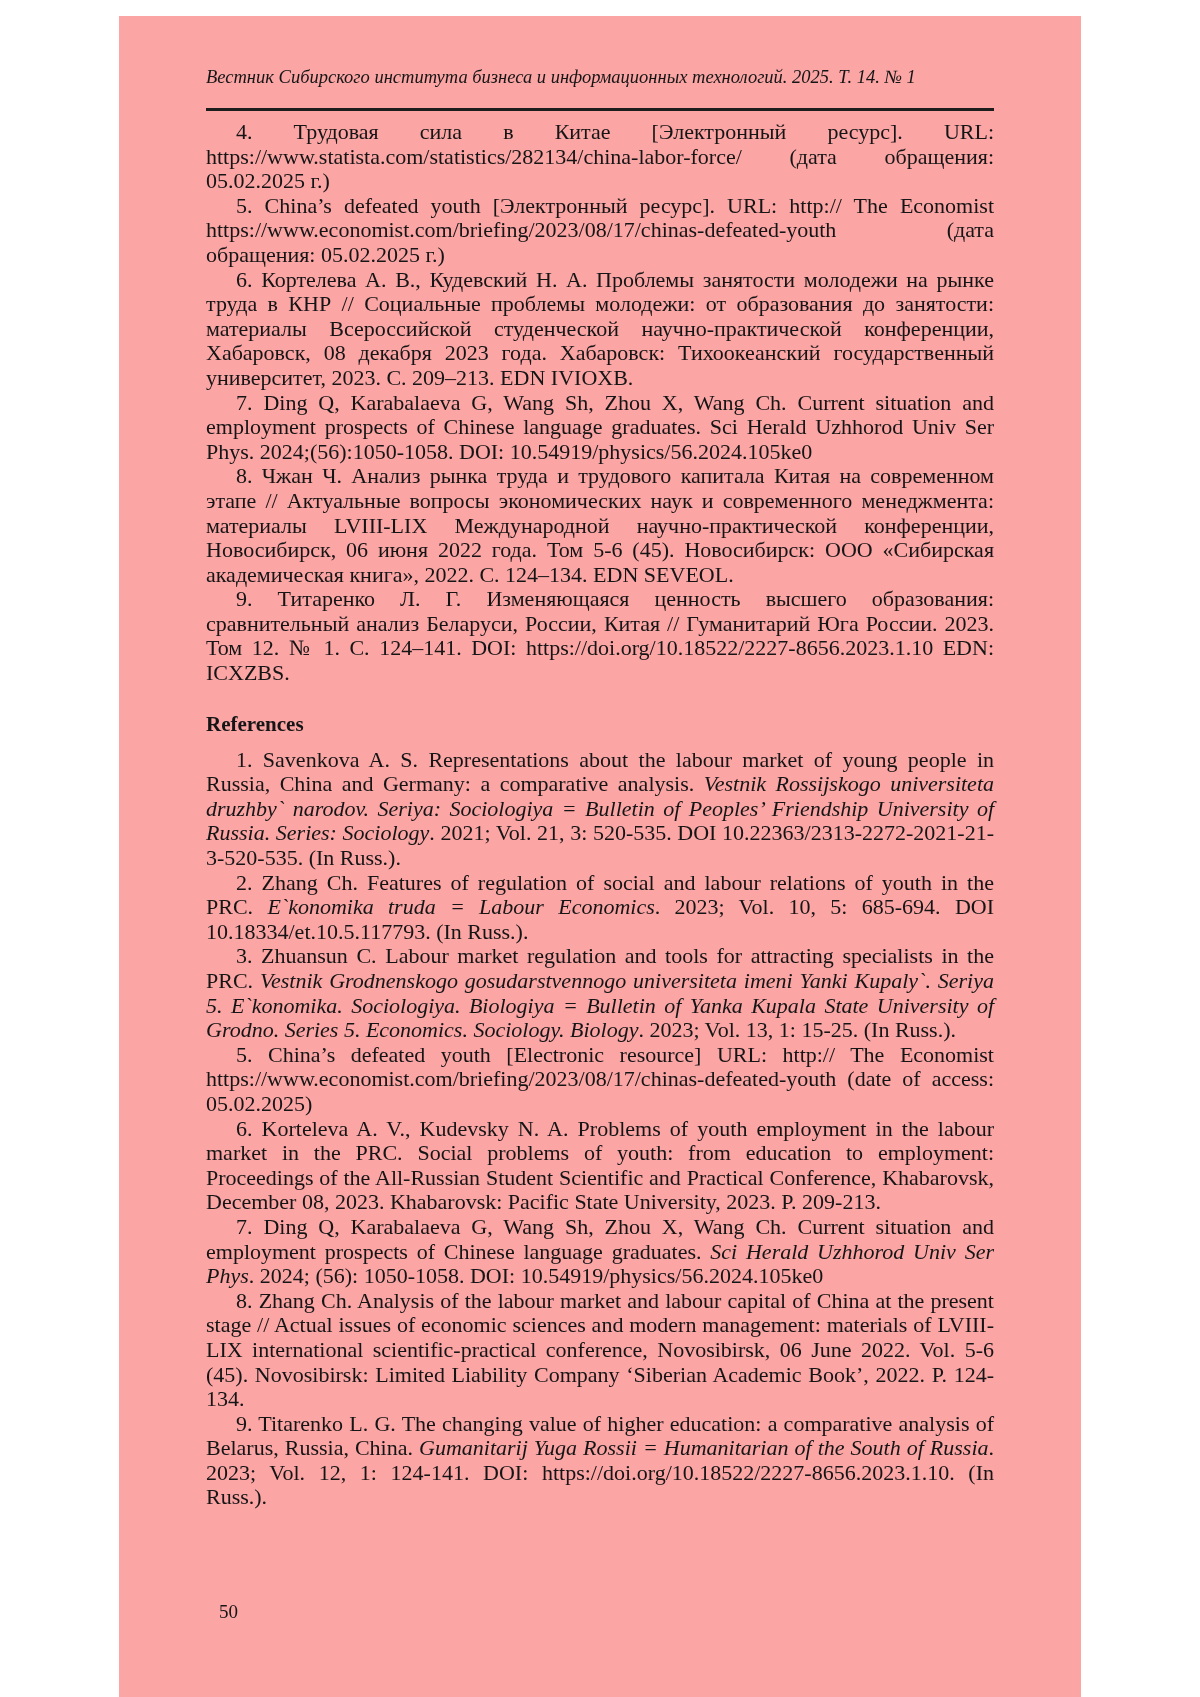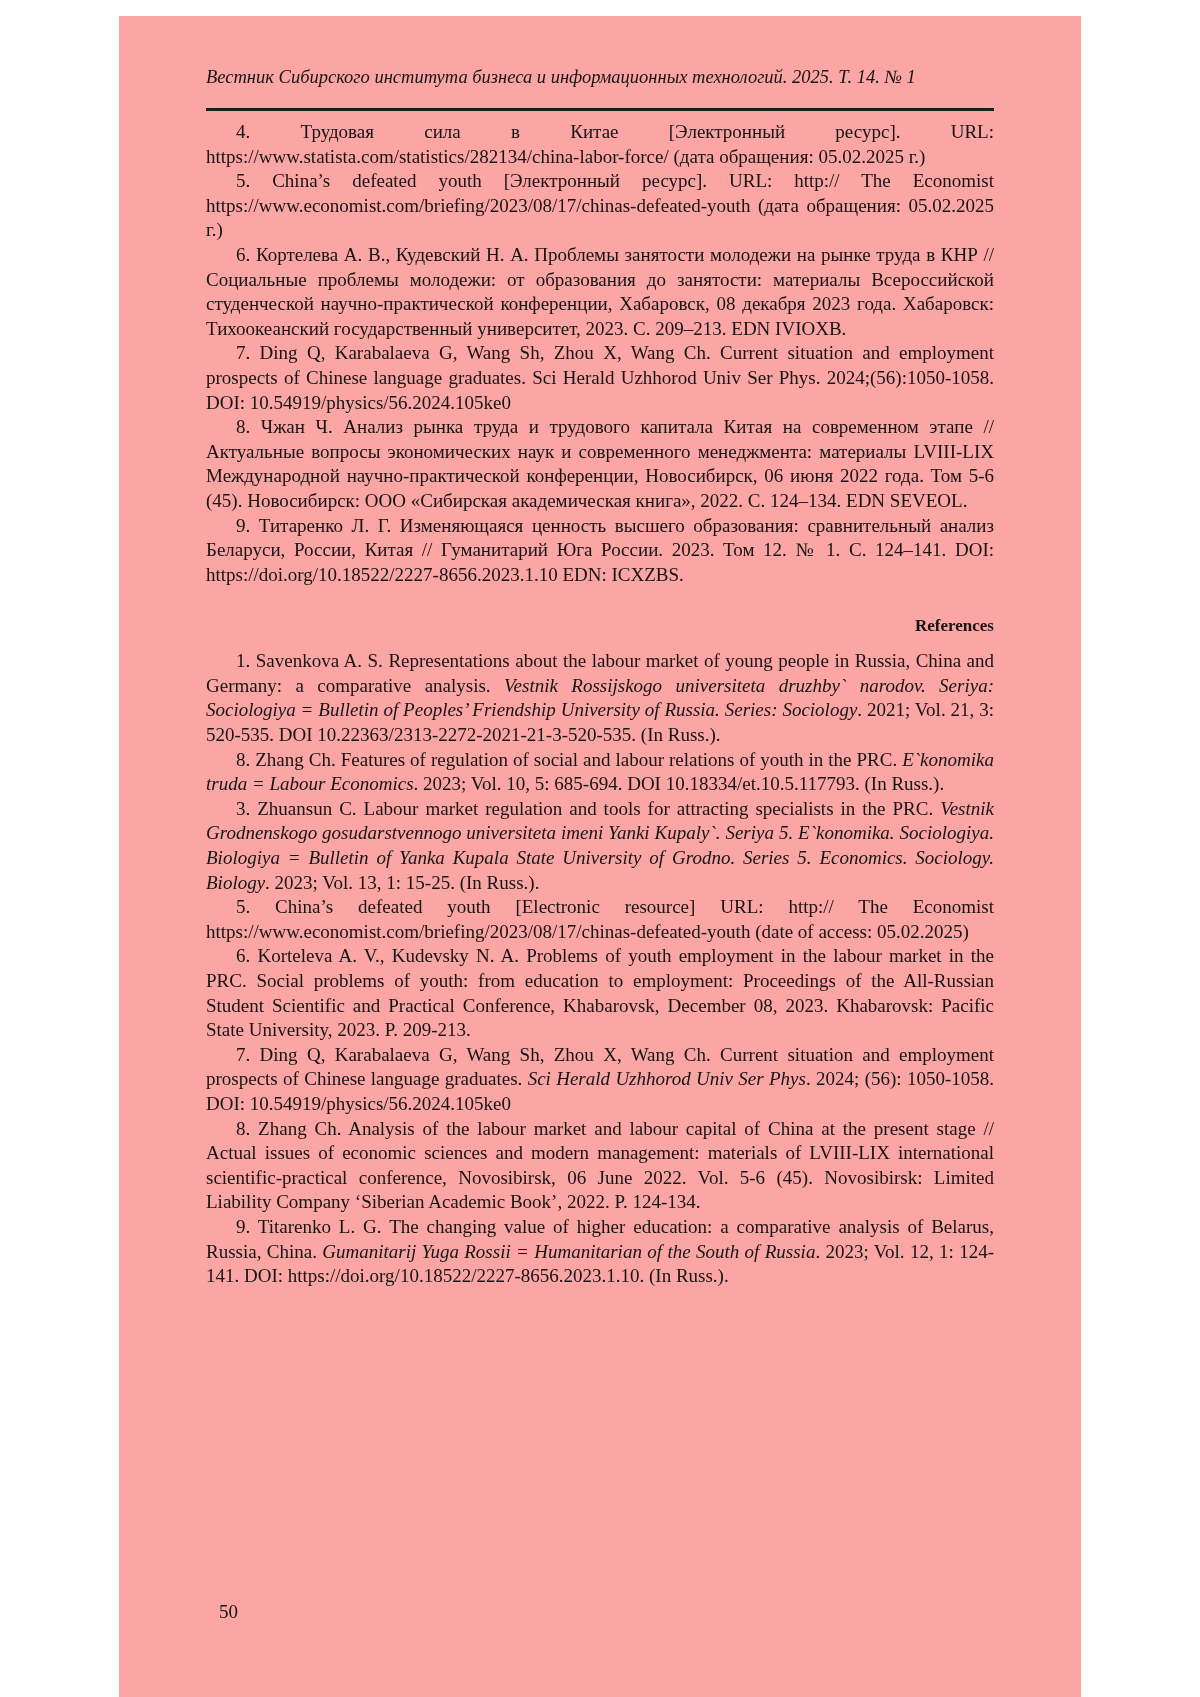--- a/index.html
+++ b/index.html
@@ -21,30 +21,30 @@
     line-height: 23px;
     white-space: nowrap;
   }
   .header-rule {
     height: 0;
     border-top: 3px solid #1d1d1d;
     margin-top: 19px;
   }
   .refs {
     text-align: justify;
-    font-size: 19px;
+    font-size: 22px;
     line-height: 24.6px;
     hyphens: none;
   }
   .refs-ru { margin-top: 9px; }
   .ref { margin: 0; text-indent: 30px; }
   .refs-heading {
-    font-size: 17px;
+    font-size: 21px;
     font-weight: bold;
-    text-align: right;
+    text-align: left;
     line-height: 25px;
     margin: 26px 0 11px 0;
   }
   .it { font-style: italic; }
   .page-number {
     position: absolute;
     left: 100px;
     top: 1584px;
     font-size: 19px;
     line-height: 24px;
@@ -66,21 +66,21 @@
       <p class="ref"><span>6. Кортелева А. В., Кудевский Н. А. Проблемы занятости молодежи на рынке труда в КНР // Социальные проблемы молодежи: от образования до занятости: материалы Всероссийской студенческой научно-практической конференции, Хабаровск, 08 декабря 2023 года. Хабаровск: Тихоокеанский государственный университет, 2023. С. 209–213. EDN IVIOXB.</span></p>
       <p class="ref"><span>7. Ding Q, Karabalaeva G, Wang Sh, Zhou X, Wang Ch. Current situation and employment prospects of Chinese language graduates. Sci Herald Uzhhorod Univ Ser Phys. 2024;(56):1050-1058. DOI: 10.54919/physics/56.2024.105ke0</span></p>
       <p class="ref"><span>8. Чжан Ч. Анализ рынка труда и трудового капитала Китая на современном этапе // Актуальные вопросы экономических наук и современного менеджмента: материалы LVIII-LIX Международной научно-практической конференции, Новосибирск, 06 июня 2022 года. Том 5-6 (45). Новосибирск: ООО «Сибирская академическая книга», 2022. С. 124–134. EDN SEVEOL.</span></p>
       <p class="ref"><span>9. Титаренко Л. Г. Изменяющаяся ценность высшего образования: сравнительный анализ Беларуси, России, Китая // Гуманитарий Юга России. 2023. Том 12. № 1. С. 124–141. DOI: https://doi.org/10.18522/2227-8656.2023.1.10 EDN: ICXZBS.</span></p>
     </section>
 
   <h2 class="refs-heading">References</h2>
 
   <section class="refs refs-en">
       <p class="ref"><span>1. Savenkova A. S. Representations about the labour market of young people in Russia, China and Germany: a comparative analysis. </span><span class="it">Vestnik Rossijskogo universiteta druzhby` narodov. Seriya: Sociologiya = Bulletin of Peoples’ Friendship University of Russia. Series: Sociology</span><span>. 2021; Vol. 21, 3: 520-535. DOI 10.22363/2313-2272-2021-21-3-520-535. (In Russ.).</span></p>
-      <p class="ref"><span>8. Zhang Ch. Features of regulation of social and labour relations of youth in the PRC. </span><span class="it">E`konomika truda = Labour Economics</span><span>. 2023; Vol. 10, 5: 685-694. DOI 10.18334/et.10.5.117793. (In Russ.).</span></p>
+      <p class="ref"><span>2. Zhang Ch. Features of regulation of social and labour relations of youth in the PRC. </span><span class="it">E`konomika truda = Labour Economics</span><span>. 2023; Vol. 10, 5: 685-694. DOI 10.18334/et.10.5.117793. (In Russ.).</span></p>
       <p class="ref"><span>3. Zhuansun C. Labour market regulation and tools for attracting specialists in the PRC. </span><span class="it">Vestnik Grodnenskogo gosudarstvennogo universiteta imeni Yanki Kupaly`. Seriya 5. E`konomika. Sociologiya. Biologiya = Bulletin of Yanka Kupala State University of Grodno. Series 5. Economics. Sociology. Biology</span><span>. 2023; Vol. 13, 1: 15-25. (In Russ.).</span></p>
       <p class="ref"><span>5. China’s defeated youth [Electronic resource] URL: http:// The Economist https://www.economist.com/briefing/2023/08/17/chinas-defeated-youth (date of access: 05.02.2025)</span></p>
       <p class="ref"><span>6. Korteleva A. V., Kudevsky N. A. Problems of youth employment in the labour market in the PRC. Social problems of youth: from education to employment: Proceedings of the All-Russian Student Scientific and Practical Conference, Khabarovsk, December 08, 2023. Khabarovsk: Pacific State University, 2023. P. 209-213.</span></p>
       <p class="ref"><span>7. Ding Q, Karabalaeva G, Wang Sh, Zhou X, Wang Ch. Current situation and employment prospects of Chinese language graduates. </span><span class="it">Sci Herald Uzhhorod Univ Ser Phys</span><span>. 2024; (56): 1050-1058. DOI: 10.54919/physics/56.2024.105ke0</span></p>
       <p class="ref"><span>8. Zhang Ch. Analysis of the labour market and labour capital of China at the present stage // Actual issues of economic sciences and modern management: materials of LVIII-LIX international scientific-practical conference, Novosibirsk, 06 June 2022. Vol. 5-6 (45). Novosibirsk: Limited Liability Company ‘Siberian Academic Book’, 2022. P. 124-134.</span></p>
       <p class="ref"><span>9. Titarenko L. G. The changing value of higher education: a comparative analysis of Belarus, Russia, China. </span><span class="it">Gumanitarij Yuga Rossii = Humanitarian of the South of Russia</span><span>. 2023; Vol. 12, 1: 124-141. DOI: https://doi.org/10.18522/2227-8656.2023.1.10. (In Russ.).</span></p>
     </section>
 
   <div class="page-number">50</div>
 

